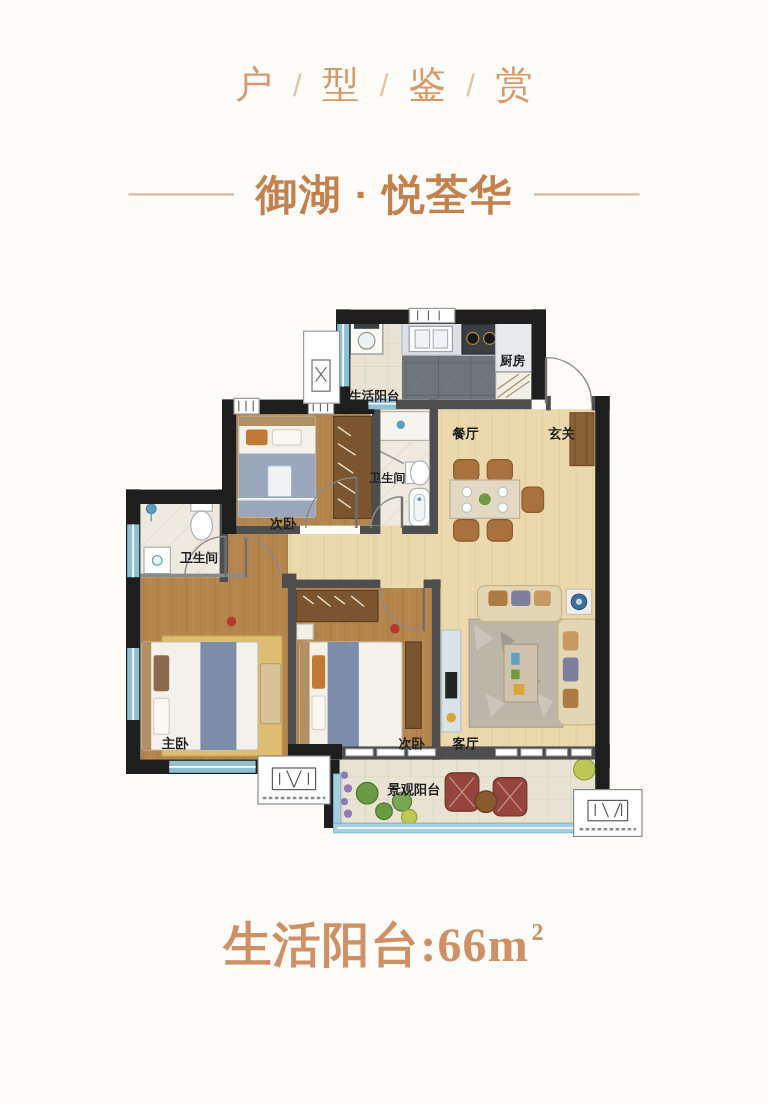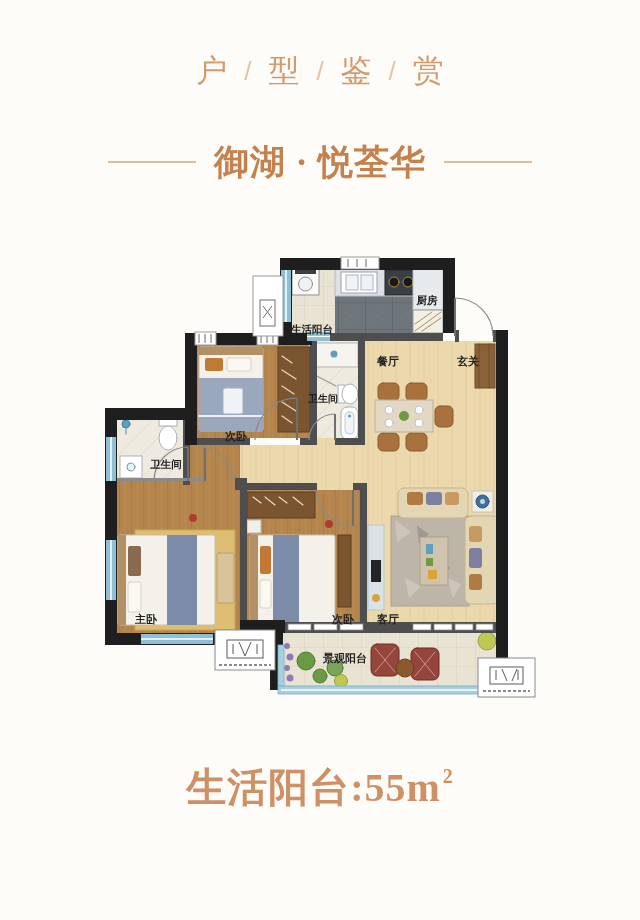--- a/index.html
+++ b/index.html
@@ -15,21 +15,21 @@
   }
   .series-title .ch{margin:0 15px;}
   .series-title .dv{margin:0 2px;color:#E3C3A1;font-size:26px;font-weight:300;}
   .project-row{
     position:absolute;top:136px;left:0;width:640px;height:52px;
     display:flex;align-items:center;justify-content:center;
   }
   .project-row .line{width:88px;height:2px;background:#DDBC9B;}
   .project-name{
     margin:0 18px;color:#C4814E;font-size:35px;font-weight:700;
-    font-family:Liberation Serif, serif;letter-spacing:1px;white-space:nowrap;
+    font-family:Liberation Sans, sans-serif;letter-spacing:1px;white-space:nowrap;
   }
   .plan-wrap{position:absolute;left:95px;top:248px;width:460px;height:465px;}
   .area-row{
     position:absolute;top:760px;left:0;width:640px;text-align:center;
     color:#CE9064;font-family:"Liberation Serif", serif;
     font-size:40px;font-weight:600;letter-spacing:1px;
   }
   .area-row sup{font-size:20px;vertical-align:18px;margin-left:2px;}
   svg text{font-family:"Liberation Sans", sans-serif;font-weight:700;fill:#1F1F1F;}
 </style>
@@ -380,14 +380,14 @@
     <text x="71" y="220" font-size="10.5">卫生间</text>
     <text x="51" y="375" font-size="11">主卧</text>
     <text x="248" y="375" font-size="11">次卧</text>
     <text x="293" y="375" font-size="11">客厅</text>
     <text x="250" y="414" font-size="11">景观阳台</text>
   </g>
 </svg>
 </div>
 
 <div class="area-row">
-  <span>生活阳台:</span><span>55</span><span>m</span><sup>2</sup>
+  <span>生活阳台:</span><span>66</span><span>m</span><sup>2</sup>
 </div>
 
 </body></html>

